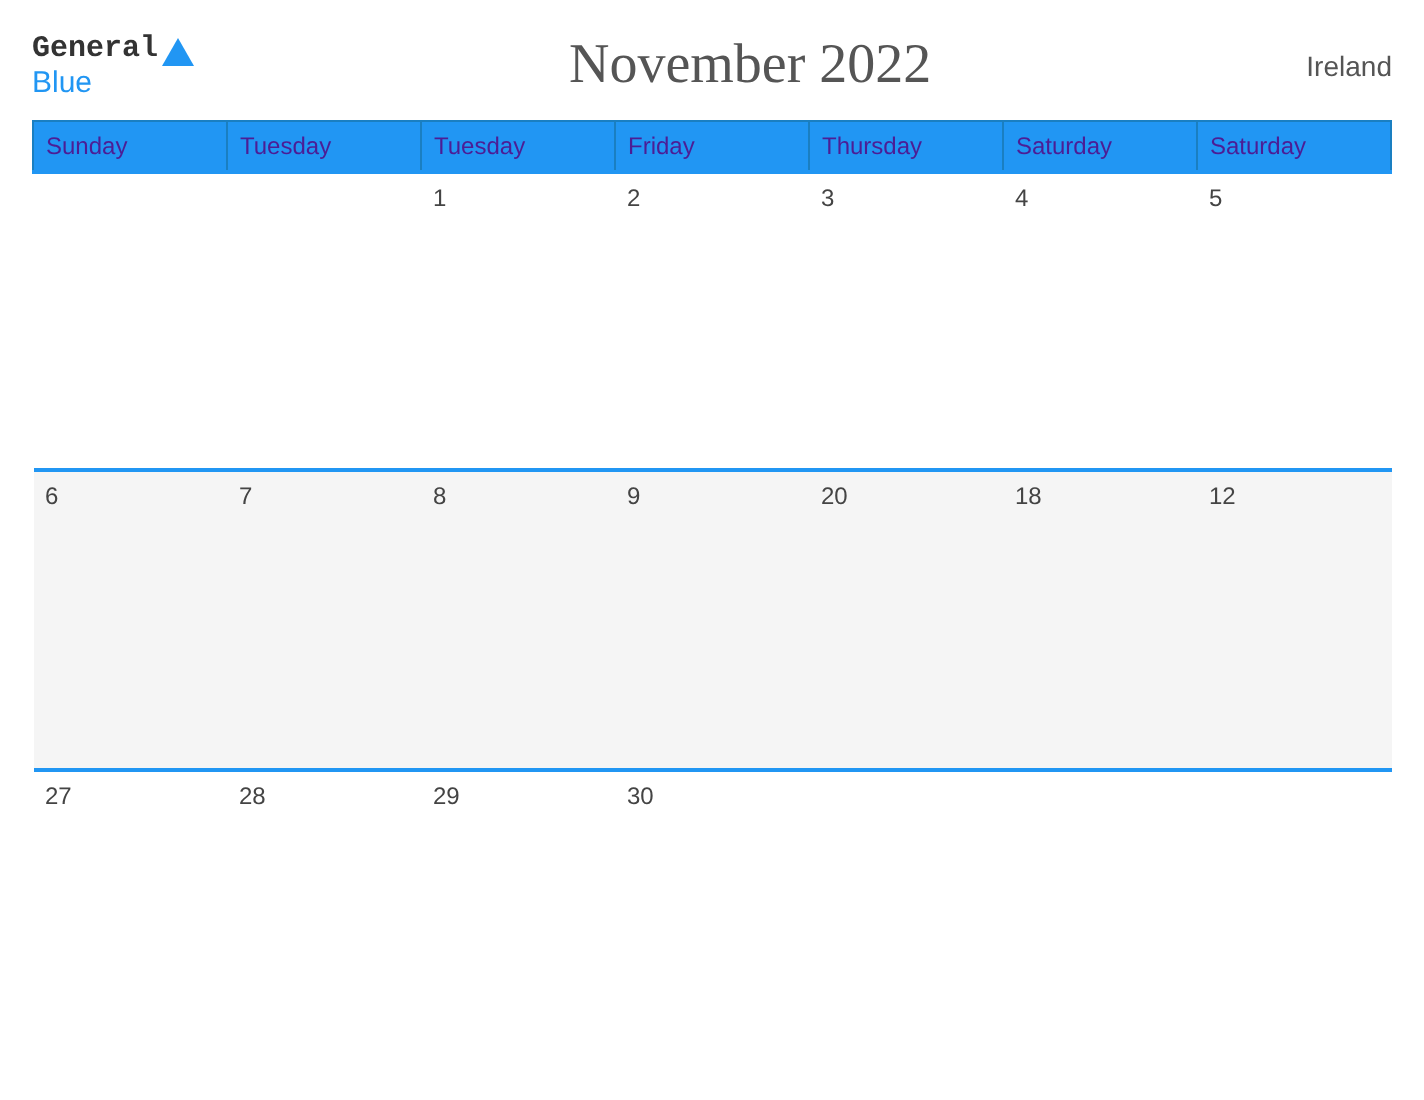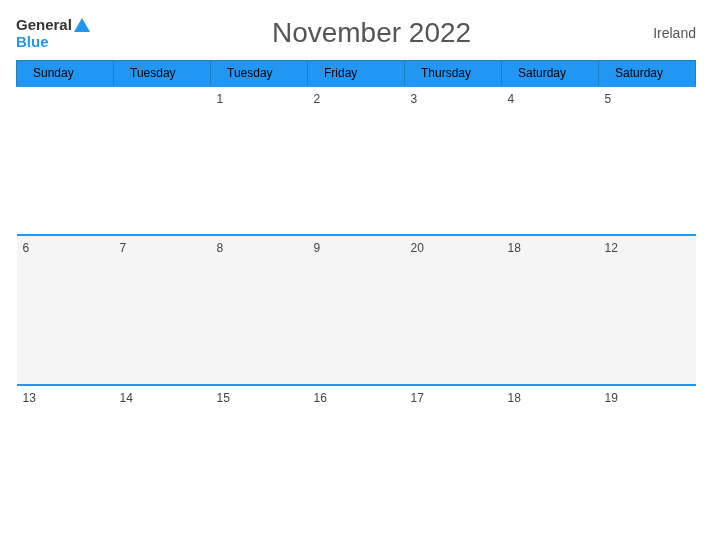--- a/index.html
+++ b/index.html
@@ -27,67 +27,69 @@
     }
 
     .logo-general {
       font-size: 15px;
       font-weight: bold;
       color: #333;
     }
 
     .logo-blue {
       font-size: 15px;
-      font-weight: bold;
+      font-weight: normal;
       color: #2196F3;
     }
 
     .logo-triangle {
       width: 0;
       height: 0;
       border-left: 8px solid transparent;
       border-right: 8px solid transparent;
       border-bottom: 14px solid #2196F3;
       display: inline-block;
       margin-left: 2px;
     }
 
     .logo-row {
       display: flex;
-      align-items: center;
+      align-items: flex-end;
+      font-family: Liberation Mono, monospace;
     }
 
     .calendar-title {
       font-size: 28px;
       color: #555;
       font-weight: 300;
       text-align: center;
+      font-family: Liberation Serif, serif;
     }
 
     .country-label {
       font-size: 14px;
       color: #555;
       text-align: left;
     }
 
     .calendar {
       width: 100%;
       border-collapse: collapse;
       flex: 1;
     }
 
     .calendar thead tr {
       background-color: #2196F3;
     }
 
     .calendar thead th {
-      color: #000000;
+      color: #4c1d95;
       font-size: 12px;
       font-weight: normal;
-      padding: 5px 16px;
+      padding: 5px 6px;
       text-align: left;
       border: 1px solid #1a7fc1;
     }
 
     .calendar tbody tr {
       height: 72px;
     }
 
     .calendar tbody td {
       vertical-align: top;
@@ -155,22 +157,22 @@
       <tr>
         <td><span class="day-number">6</span></td>
         <td><span class="day-number">7</span></td>
         <td><span class="day-number">8</span></td>
         <td><span class="day-number">9</span></td>
         <td><span class="day-number">20</span></td>
         <td><span class="day-number">18</span></td>
         <td><span class="day-number">12</span></td>
       </tr>
       <tr>
-        <td><span class="day-number">13</span></td>
-        <td><span class="day-number">14</span></td>
-        <td><span class="day-number">15</span></td>
-        <td><span class="day-number">16</span></td>
-        <td><span class="day-number">17</span></td>
-        <td><span class="day-number">18</span></td>
-        <td><span class="day-number">19</span></td>
+        <td><span class="day-number">27</span></td>
+        <td><span class="day-number">28</span></td>
+        <td><span class="day-number">29</span></td>
+        <td><span class="day-number">30</span></td>
+        <td class="empty-cell"></td>
+        <td class="empty-cell"></td>
+        <td class="empty-cell"></td>
       </tr>
     </tbody>
 </table>
 
 </body></html>

